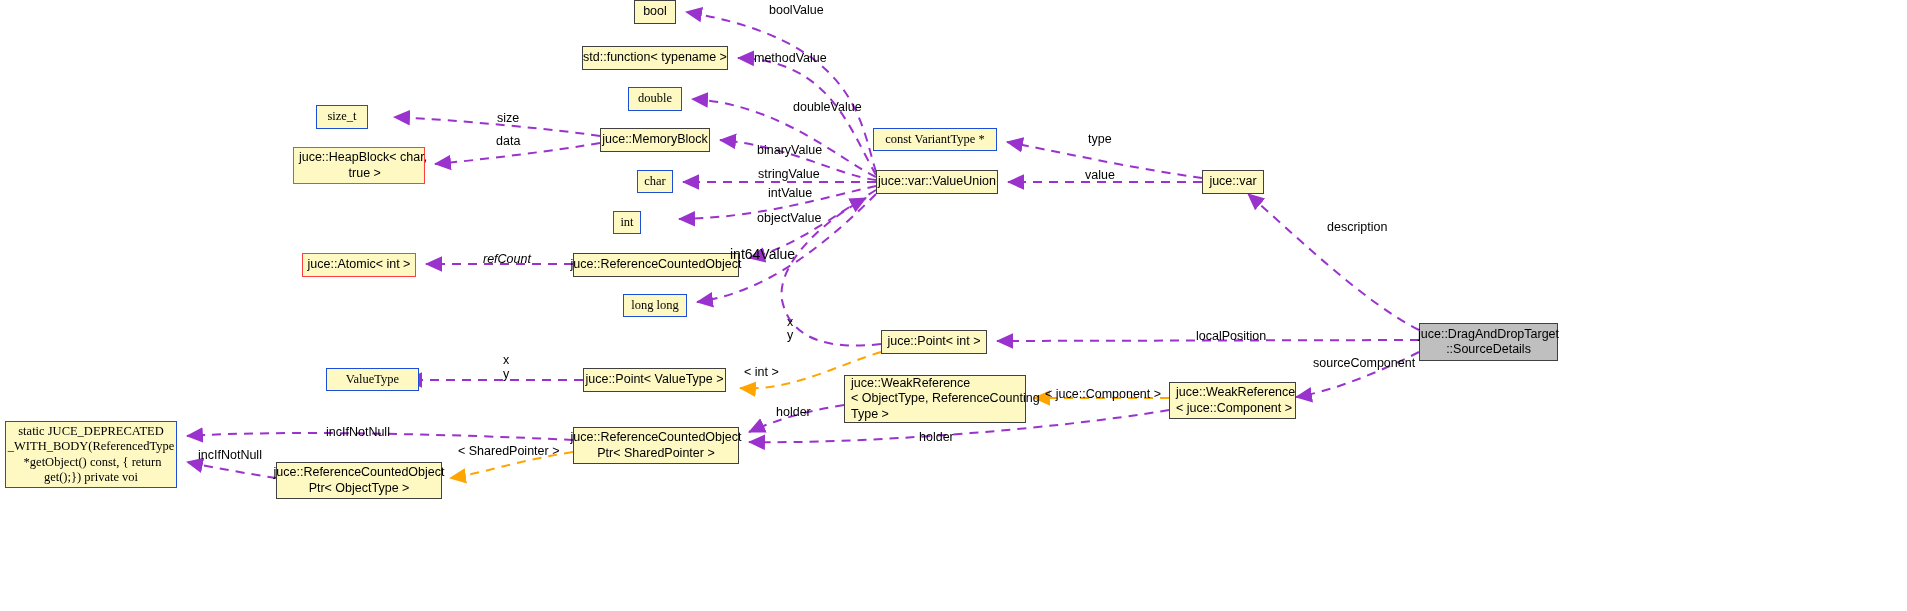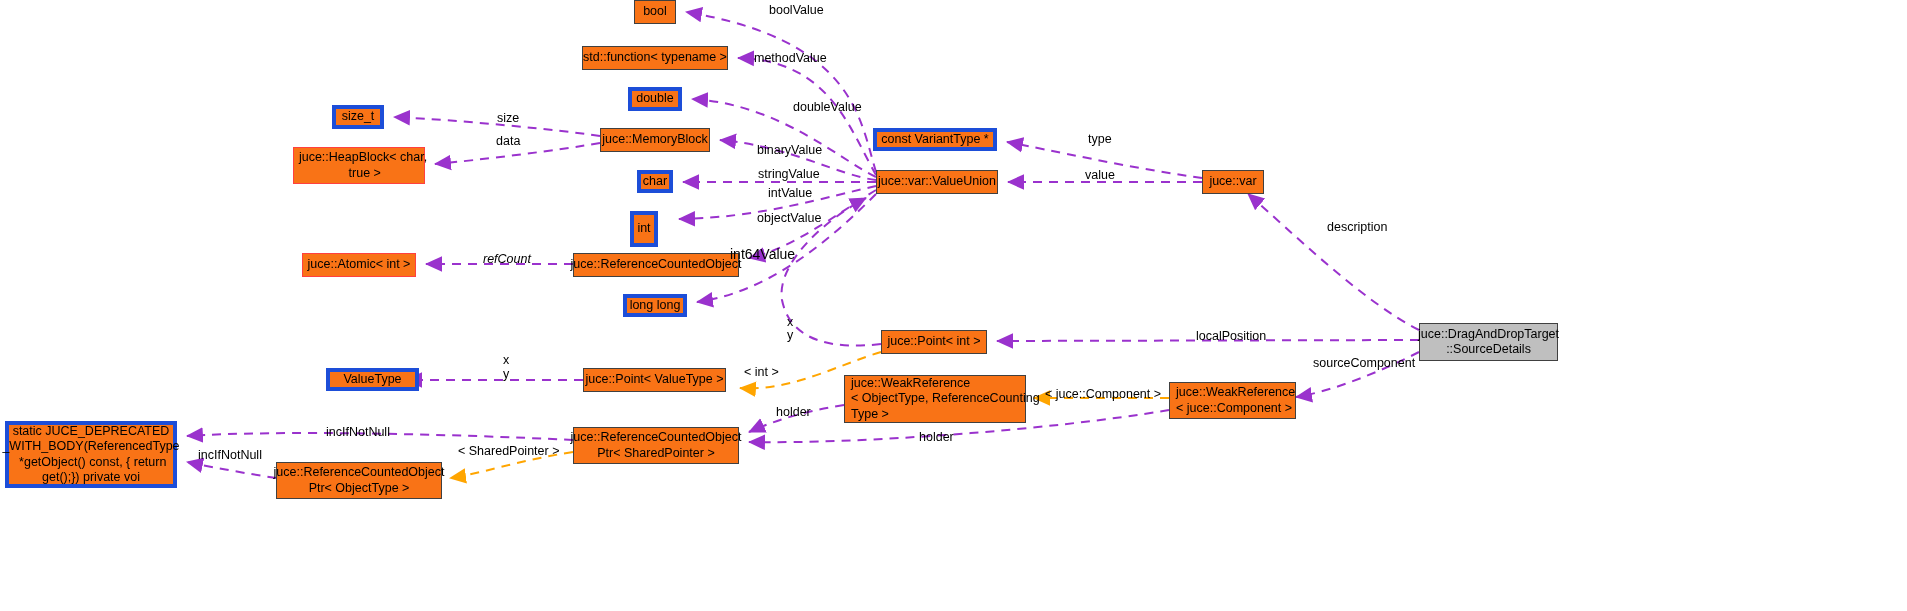--- a/index.html
+++ b/index.html
@@ -23,28 +23,28 @@
     height: 611px;
     pointer-events: none;
   }
   .node {
     position: absolute;
     box-sizing: border-box;
     display: flex;
     align-items: center;
     justify-content: center;
     text-align: center;
-    background: #f97316;
+    background: #fef9c3;
     color: #000000;
     line-height: 1.22;
     white-space: pre;
     z-index: 5;
   }
   
-  .b-grey  { border: 4px solid #1d4ed8; }
+  .b-grey  { border: 1px solid #1d4ed8; font-family: Liberation Serif, serif; }
   .b-black { border: 1.4px solid #404040; }
   .b-red   { border: 1.6px solid #ff4040; }
   .fill-grey { background: #bfbfbf; border: 1.4px solid #404040; }
   .edge-label {
     position: absolute;
     color: #000000;
     background: transparent;
     white-space: pre;
     text-align: center;
     z-index: 6;
@@ -128,21 +128,21 @@
   </div>
 
   <div class="node b-black" style="left:582px;top:46px;width:146px;height:24px;font-size:12.5px;">
     <span>std::function&lt; typename &gt;</span>
   </div>
 
   <div class="node b-grey" style="left:628px;top:87px;width:54px;height:24px;font-size:12.5px;">
     <span>double</span>
   </div>
 
-  <div class="node b-grey" style="left:332px;top:105px;width:52px;height:24px;font-size:12.5px;">
+  <div class="node b-grey" style="left:316px;top:105px;width:52px;height:24px;font-size:12.5px;">
     <span>size_t</span>
   </div>
 
   <div class="node b-black" style="left:600px;top:128px;width:110px;height:24px;font-size:12.5px;">
     <span>juce::MemoryBlock</span>
   </div>
 
   <div class="node b-red" style="left:293px;top:147px;width:132px;height:37px;font-size:12.5px;padding-left:8px;">
     <span>juce::HeapBlock&lt; char,
  true &gt;</span>
@@ -157,21 +157,21 @@
   </div>
 
   <div class="node b-black" style="left:876px;top:170px;width:122px;height:24px;font-size:12.5px;">
     <span>juce::var::ValueUnion</span>
   </div>
 
   <div class="node b-black" style="left:1202px;top:170px;width:62px;height:24px;font-size:12.5px;">
     <span>juce::var</span>
   </div>
 
-  <div class="node b-grey" style="left:630px;top:211px;width:28px;height:36px;font-size:12.5px;">
+  <div class="node b-grey" style="left:613px;top:211px;width:28px;height:23px;font-size:12.5px;">
     <span>int</span>
   </div>
 
   <div class="node b-red" style="left:302px;top:253px;width:114px;height:24px;font-size:12.5px;">
     <span>juce::Atomic&lt; int &gt;</span>
   </div>
 
   <div class="node b-black" style="left:573px;top:253px;width:166px;height:24px;font-size:12.5px;">
     <span>juce::ReferenceCountedObject</span>
   </div>

